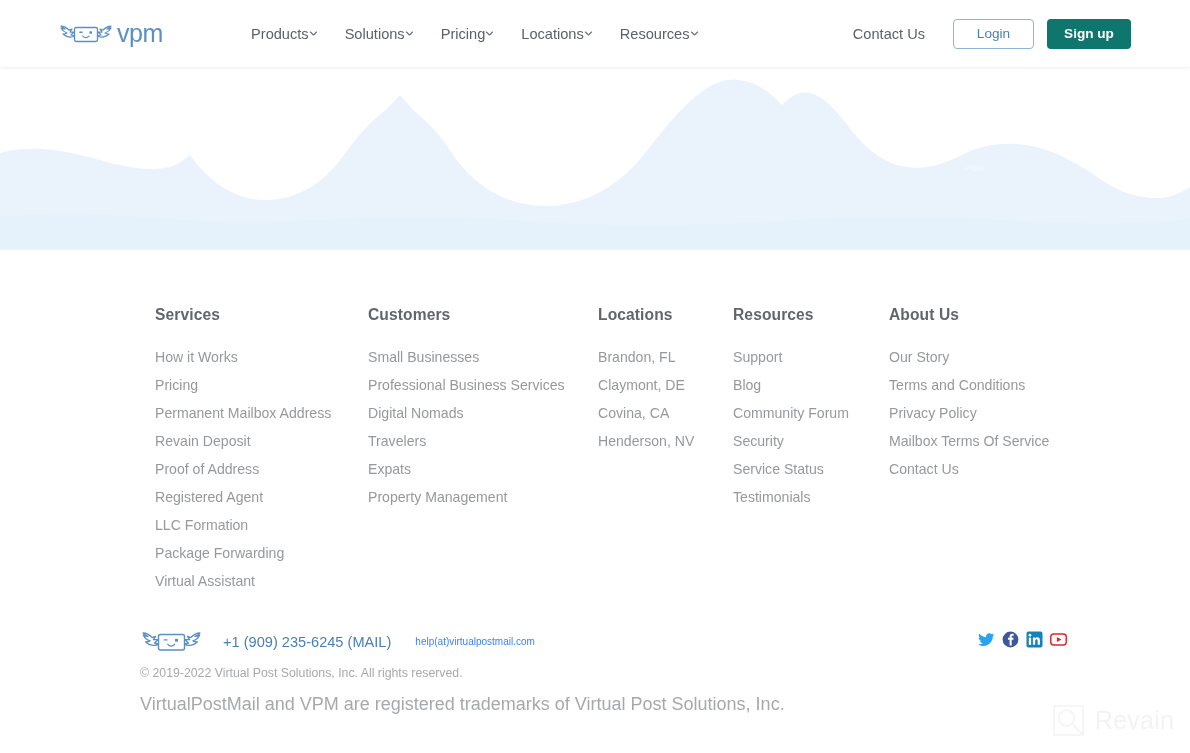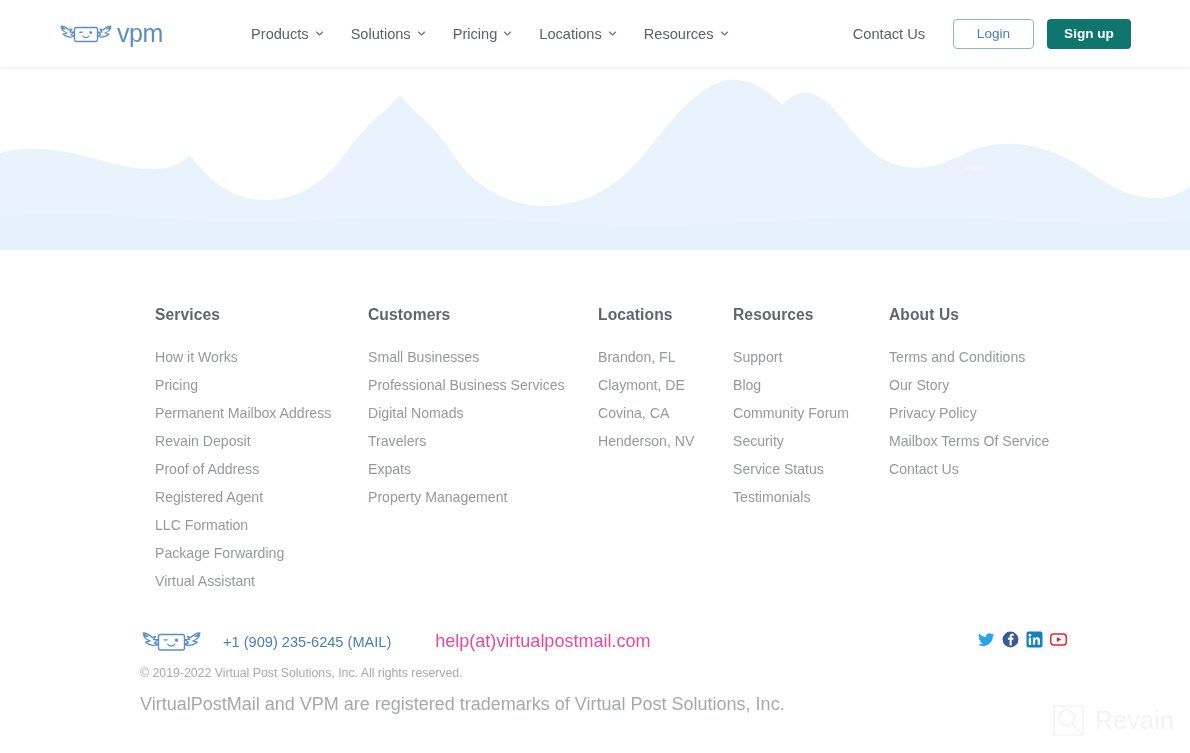--- a/index.html
+++ b/index.html
@@ -27,21 +27,21 @@
     margin-left: 58px;
     gap: 2px;
   }
   .logo-mark { width: 56px; height: 30px; display: block; }
   .logo-text {
     font-size: 25px; color: #5b8ec4; letter-spacing: -0.4px;
     font-weight: 400; line-height: 1; margin-left: 1px;
   }
   .nav { display: flex; align-items: center; margin-left: 88px; gap: 27px; }
   .nav-item {
-    display: flex; align-items: center; gap: 6px;
+    display: flex; align-items: center; 
     font-size: 14.6px; color: #5c6167; cursor: pointer;
     white-space: nowrap;
   }
   .caret { display:block; width: 9px; height: 9px; }
   .header-right {
     position: absolute; right: 59px; top: 0; height: 67px;
     display: flex; align-items: center; gap: 0;
   }
   .contact-link {
     font-size: 14.6px; color: #5c6167; cursor: pointer; margin-right: 28px;
@@ -95,21 +95,21 @@
   }
 
   
   .footer-bottom { position: absolute; top: 375px; left: 0; width: 1190px; }
   .fb-row1 { position: absolute; top: 0; left: 128px; display: flex; align-items: center; justify-content: space-between; }
   .fb-logo { width: 63px; height: 33px; display:block; }
   .fb-phone {
     font-size: 14.6px; color: #4a7fb5; margin-left: 20px; cursor: pointer; white-space: nowrap;
   }
   .fb-email {
-    font-size: 18px; color: #ec4899; margin-left: 44px; cursor: pointer; white-space: nowrap;
+    font-size: 10px; color: #3b82f6; margin-left: 24px; cursor: pointer; white-space: nowrap;
   }
   .fb-copy {
     position: absolute; top: 41px; left: 128px;
     font-size: 12.3px; color: #a6a9ac; white-space: nowrap;
   }
   .fb-tm {
     position: absolute; top: 69px; left: 128px;
     font-size: 18px; color: #a6a9ac; white-space: nowrap;
   }
   .socials {
@@ -286,22 +286,22 @@
         <a class="fcol-link">Support</a>
         <a class="fcol-link">Blog</a>
         <a class="fcol-link">Community Forum</a>
         <a class="fcol-link">Security</a>
         <a class="fcol-link">Service Status</a>
         <a class="fcol-link">Testimonials</a>
       </div>
 
       <div class="fcol fcol-4">
         <div class="fcol-title">About Us</div>
+        <a class="fcol-link">Our Story</a>
         <a class="fcol-link">Terms and Conditions</a>
-        <a class="fcol-link">Our Story</a>
         <a class="fcol-link">Privacy Policy</a>
         <a class="fcol-link">Mailbox Terms Of Service</a>
         <a class="fcol-link">Contact Us</a>
       </div>
     </div>
 
     <div class="footer-bottom">
 
       <div class="fb-row1">
         <span>

